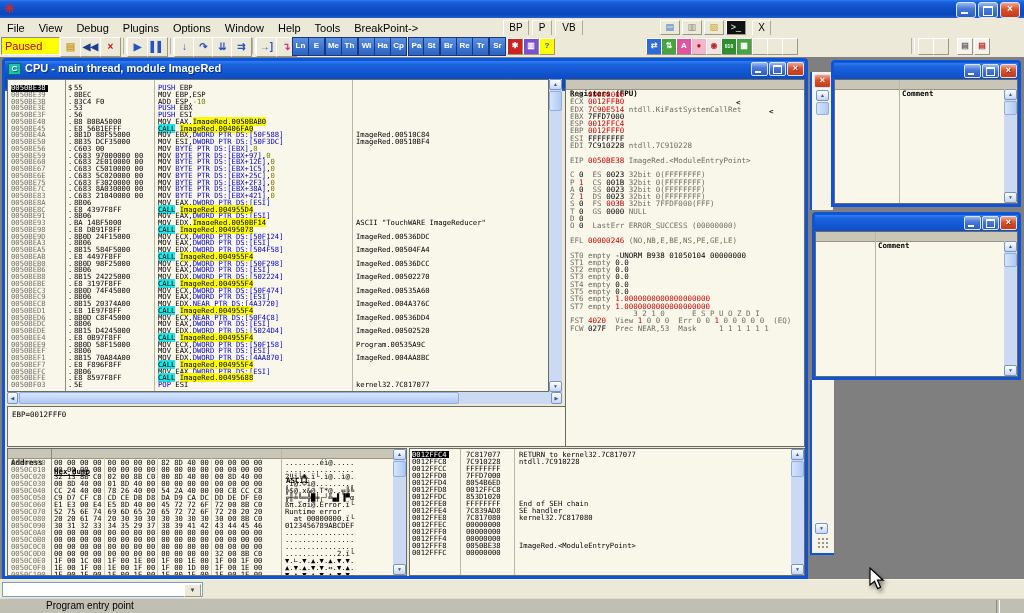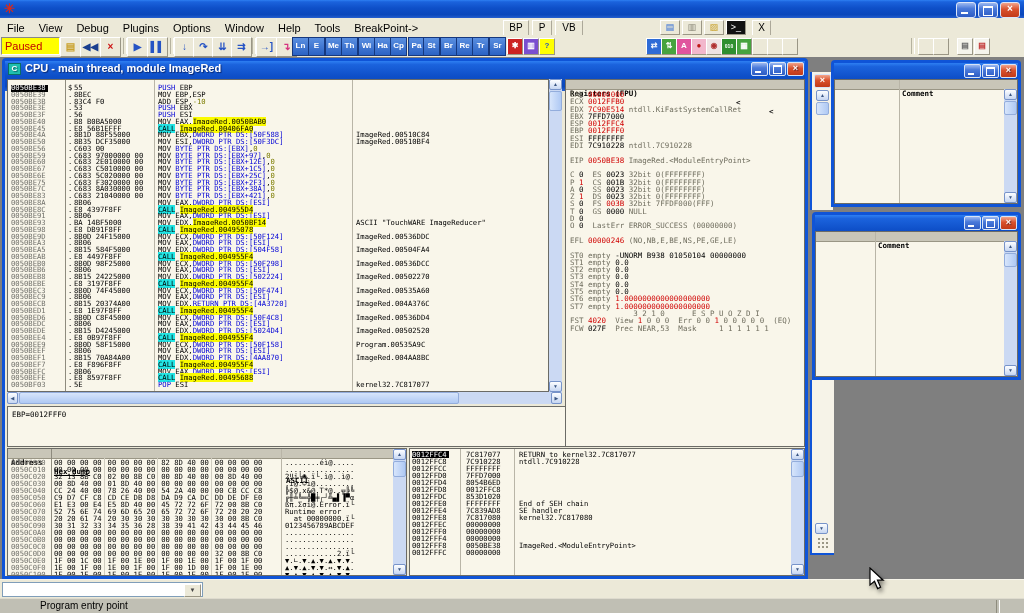--- a/index.html
+++ b/index.html
@@ -223,23 +223,23 @@
           <div class="drow"><span class="daddr">0050BE9D</span><span class="dpre">.</span><span class="dhex">8B0D 24F15000</span><span class="dins"><span class="c-k">MOV ECX,</span><span class="c-b">DWORD PTR DS:[50F124]</span></span><span class="dcmt">ImageRed.00536DDC</span></div>
           <div class="drow"><span class="daddr">0050BEA3</span><span class="dpre">.</span><span class="dhex">8B06</span><span class="dins"><span class="c-k">MOV EAX,</span><span class="c-b">DWORD PTR DS:[ESI]</span></span><span class="dcmt"></span></div>
           <div class="drow"><span class="daddr">0050BEA5</span><span class="dpre">.</span><span class="dhex">8B15 584F5000</span><span class="dins"><span class="c-k">MOV EDX,</span><span class="c-b">DWORD PTR DS:[504F58]</span></span><span class="dcmt">ImageRed.00504FA4</span></div>
           <div class="drow"><span class="daddr">0050BEAB</span><span class="dpre">.</span><span class="dhex">E8 4497F8FF</span><span class="dins"><span class="c-cy">CALL</span><span class="c-k"> </span><span class="c-y">ImageRed.004955F4</span></span><span class="dcmt"></span></div>
           <div class="drow"><span class="daddr">0050BEB0</span><span class="dpre">.</span><span class="dhex">8B0D 98F25000</span><span class="dins"><span class="c-k">MOV ECX,</span><span class="c-b">DWORD PTR DS:[50F298]</span></span><span class="dcmt">ImageRed.00536DCC</span></div>
           <div class="drow"><span class="daddr">0050BEB6</span><span class="dpre">.</span><span class="dhex">8B06</span><span class="dins"><span class="c-k">MOV EAX,</span><span class="c-b">DWORD PTR DS:[ESI]</span></span><span class="dcmt"></span></div>
           <div class="drow"><span class="daddr">0050BEB8</span><span class="dpre">.</span><span class="dhex">8B15 24225000</span><span class="dins"><span class="c-k">MOV EDX,</span><span class="c-b">DWORD PTR DS:[502224]</span></span><span class="dcmt">ImageRed.00502270</span></div>
           <div class="drow"><span class="daddr">0050BEBE</span><span class="dpre">.</span><span class="dhex">E8 3197F8FF</span><span class="dins"><span class="c-cy">CALL</span><span class="c-k"> </span><span class="c-y">ImageRed.004955F4</span></span><span class="dcmt"></span></div>
           <div class="drow"><span class="daddr">0050BEC3</span><span class="dpre">.</span><span class="dhex">8B0D 74F45000</span><span class="dins"><span class="c-k">MOV ECX,</span><span class="c-b">DWORD PTR DS:[50F474]</span></span><span class="dcmt">ImageRed.00535A60</span></div>
           <div class="drow"><span class="daddr">0050BEC9</span><span class="dpre">.</span><span class="dhex">8B06</span><span class="dins"><span class="c-k">MOV EAX,</span><span class="c-b">DWORD PTR DS:[ESI]</span></span><span class="dcmt"></span></div>
-          <div class="drow"><span class="daddr">0050BECB</span><span class="dpre">.</span><span class="dhex">8B15 20374A00</span><span class="dins"><span class="c-k">MOV EDX,</span><span class="c-b">RETURN PTR DS:[4A3720]</span></span><span class="dcmt">ImageRed.004A376C</span></div>
+          <div class="drow"><span class="daddr">0050BECB</span><span class="dpre">.</span><span class="dhex">8B15 20374A00</span><span class="dins"><span class="c-k">MOV EDX,</span><span class="c-b">NEAR PTR DS:[4A3720]</span></span><span class="dcmt">ImageRed.004A376C</span></div>
           <div class="drow"><span class="daddr">0050BED1</span><span class="dpre">.</span><span class="dhex">E8 1E97F8FF</span><span class="dins"><span class="c-cy">CALL</span><span class="c-k"> </span><span class="c-y">ImageRed.004955F4</span></span><span class="dcmt"></span></div>
-          <div class="drow"><span class="daddr">0050BED6</span><span class="dpre">.</span><span class="dhex">8B0D C8F45000</span><span class="dins"><span class="c-k">MOV ECX,</span><span class="c-b">DWORD PTR DS:[50F4C8]</span></span><span class="dcmt">ImageRed.00536DD4</span></div>
+          <div class="drow"><span class="daddr">0050BED6</span><span class="dpre">.</span><span class="dhex">8B0D C8F45000</span><span class="dins"><span class="c-k">MOV ECX,</span><span class="c-b">NEAR PTR DS:[50F4C8]</span></span><span class="dcmt">ImageRed.00536DD4</span></div>
           <div class="drow"><span class="daddr">0050BEDC</span><span class="dpre">.</span><span class="dhex">8B06</span><span class="dins"><span class="c-k">MOV EAX,</span><span class="c-b">DWORD PTR DS:[ESI]</span></span><span class="dcmt"></span></div>
           <div class="drow"><span class="daddr">0050BEDE</span><span class="dpre">.</span><span class="dhex">8B15 D4245000</span><span class="dins"><span class="c-k">MOV EDX,</span><span class="c-b">DWORD PTR DS:[5024D4]</span></span><span class="dcmt">ImageRed.00502520</span></div>
           <div class="drow"><span class="daddr">0050BEE4</span><span class="dpre">.</span><span class="dhex">E8 0B97F8FF</span><span class="dins"><span class="c-cy">CALL</span><span class="c-k"> </span><span class="c-y">ImageRed.004955F4</span></span><span class="dcmt"></span></div>
           <div class="drow"><span class="daddr">0050BEE9</span><span class="dpre">.</span><span class="dhex">8B0D 58F15000</span><span class="dins"><span class="c-k">MOV ECX,</span><span class="c-b">DWORD PTR DS:[50F158]</span></span><span class="dcmt">Program.00535A9C</span></div>
           <div class="drow"><span class="daddr">0050BEEF</span><span class="dpre">.</span><span class="dhex">8B06</span><span class="dins"><span class="c-k">MOV EAX,</span><span class="c-b">DWORD PTR DS:[ESI]</span></span><span class="dcmt"></span></div>
           <div class="drow"><span class="daddr">0050BEF1</span><span class="dpre">.</span><span class="dhex">8B15 70A84A00</span><span class="dins"><span class="c-k">MOV EDX,</span><span class="c-b">DWORD PTR DS:[4AA870]</span></span><span class="dcmt">ImageRed.004AA8BC</span></div>
           <div class="drow"><span class="daddr">0050BEF7</span><span class="dpre">.</span><span class="dhex">E8 F896F8FF</span><span class="dins"><span class="c-cy">CALL</span><span class="c-k"> </span><span class="c-y">ImageRed.004955F4</span></span><span class="dcmt"></span></div>
           <div class="drow"><span class="daddr">0050BEFC</span><span class="dpre">.</span><span class="dhex">8B06</span><span class="dins"><span class="c-k">MOV EAX,</span><span class="c-b">DWORD PTR DS:[ESI]</span></span><span class="dcmt"></span></div>
           <div class="drow"><span class="daddr">0050BEFE</span><span class="dpre">.</span><span class="dhex">E8 8597F8FF</span><span class="dins"><span class="c-cy">CALL</span><span class="c-k"> </span><span class="c-y">ImageRed.00495688</span></span><span class="dcmt"></span></div>
           <div class="drow"><span class="daddr">0050BF03</span><span class="dpre">.</span><span class="dhex">5E</span><span class="dins"><span class="c-b">POP</span><span class="c-k"> ESI</span></span><span class="dcmt">kernel32.7C817077</span></div>
@@ -316,21 +316,21 @@
       <div id="dump-rows" style="position:absolute;left:0;top:10px;right:14px;">
           <div class="mrow"><span class="maddr">0050C000</span><span class="mhex"><i>00 00 00 00</i><i>00 00 00 00</i><i>82 8D 40 00</i><i>00 00 00 00</i></span><span class="masc">........éì@.....</span></div>
           <div class="mrow"><span class="maddr">0050C010</span><span class="mhex"><i>00 00 00 00</i><i>00 00 00 00</i><i>00 00 00 00</i><i>00 00 00 00</i></span><span class="masc">................</span></div>
           <div class="mrow"><span class="maddr">0050C020</span><span class="mhex"><i>32 13 8B C0</i><i>02 00 8B C0</i><i>00 8D 40 00</i><i>00 8D 40 00</i></span><span class="masc">2‼ï└☻.ï└.ì@..ì@.</span></div>
           <div class="mrow"><span class="maddr">0050C030</span><span class="mhex"><i>00 8D 40 00</i><i>01 8D 40 00</i><i>00 00 00 00</i><i>00 00 00 00</i></span><span class="masc">.ì@.☺ì@.........</span></div>
           <div class="mrow"><span class="maddr">0050C040</span><span class="mhex"><i>CC 24 40 00</i><i>78 26 40 00</i><i>54 2A 40 00</i><i>00 CB CC C8</i></span><span class="masc">╠$@.x&amp;@.T*@..╦╠╚</span></div>
           <div class="mrow"><span class="maddr">0050C050</span><span class="mhex"><i>C9 D7 CF C8</i><i>CD CE DB D8</i><i>DA D9 CA DC</i><i>DD DE DF E0</i></span><span class="masc">╔╫╧╚═╬█╪┌┘╩▄▌▐▀α</span></div>
           <div class="mrow"><span class="maddr">0050C060</span><span class="mhex"><i>E1 E3 00 E4</i><i>E5 8D 40 00</i><i>45 72 72 6F</i><i>72 00 8B C0</i></span><span class="masc">ßπ.Σσì@.Error.ï└</span></div>
           <div class="mrow"><span class="maddr">0050C070</span><span class="mhex"><i>52 75 6E 74</i><i>69 6D 65 20</i><i>65 72 72 6F</i><i>72 20 20 20</i></span><span class="masc">Runtime error   </span></div>
           <div class="mrow"><span class="maddr">0050C080</span><span class="mhex"><i>20 20 61 74</i><i>20 30 30 30</i><i>30 30 30 30</i><i>30 00 8B C0</i></span><span class="masc">  at 00000000.ï└</span></div>
-          <div class="mrow"><span class="maddr">0050C090</span><span class="mhex"><i>30 31 32 33</i><i>34 35 36 28</i><i>38 39 41 42</i><i>43 44 45 46</i></span><span class="masc">0123456789ABCDEF</span></div>
+          <div class="mrow"><span class="maddr">0050C090</span><span class="mhex"><i>30 31 32 33</i><i>34 35 29 37</i><i>38 39 41 42</i><i>43 44 45 46</i></span><span class="masc">0123456789ABCDEF</span></div>
           <div class="mrow"><span class="maddr">0050C0A0</span><span class="mhex"><i>00 00 00 00</i><i>00 00 00 00</i><i>00 00 00 00</i><i>00 00 00 00</i></span><span class="masc">................</span></div>
           <div class="mrow"><span class="maddr">0050C0B0</span><span class="mhex"><i>00 00 00 00</i><i>00 00 00 00</i><i>00 00 00 00</i><i>00 00 00 00</i></span><span class="masc">................</span></div>
           <div class="mrow"><span class="maddr">0050C0C0</span><span class="mhex"><i>00 00 00 00</i><i>00 00 00 00</i><i>00 00 00 00</i><i>00 00 00 00</i></span><span class="masc">................</span></div>
           <div class="mrow"><span class="maddr">0050C0D0</span><span class="mhex"><i>00 00 00 00</i><i>00 00 00 00</i><i>00 00 00 00</i><i>32 00 8B C0</i></span><span class="masc">............2.ï└</span></div>
           <div class="mrow"><span class="maddr">0050C0E0</span><span class="mhex"><i>1F 00 1C 00</i><i>1F 00 1E 00</i><i>1F 00 1E 00</i><i>1F 00 1F 00</i></span><span class="masc">▼.∟.▼.▲.▼.▲.▼.▼.</span></div>
           <div class="mrow"><span class="maddr">0050C0F0</span><span class="mhex"><i>1E 00 1F 00</i><i>1E 00 1F 00</i><i>1F 00 1D 00</i><i>1F 00 1E 00</i></span><span class="masc">▲.▼.▲.▼.▼.↔.▼.▲.</span></div>
           <div class="mrow"><span class="maddr">0050C100</span><span class="mhex"><i>1F 00 1E 00</i><i>1F 00 1E 00</i><i>1F 00 1E 00</i><i>1F 00 1F 00</i></span><span class="masc">▼.▲.▼.▲.▼.▲.▼.▼.</span></div>
         </div>
       <div class="sb" style="right:0;top:0;width:13px;height:126px;">
         <div class="sbtn v up">▲</div>
@@ -429,21 +429,21 @@
   </div>
 
   <div class="cmdstrip">
     <div class="combo">
       <span class="mono" style="font-size:8px;color:#000;padding-left:2px;"></span>
       <div class="combo-btn">▼</div>
     </div>
   </div>
 
   <div class="statusbar">
-    <span style="position:absolute;left:4px;padding-left:36px;">Program entry point</span>
+    <span style="position:absolute;left:10px;padding-left:36px;">Program entry point</span>
     <div class="st-div" style="left:996px;"></div>
   </div>
 
   <svg class="cursor" width="18" height="24" viewBox="0 0 18 24">
     <polygon points="1,1 1,18 5.5,14.2 8.6,21.6 11.6,20.2 8.5,13.2 14.2,13.2" fill="#ffffff" stroke="#000000" stroke-width="1.2"></polygon>
   </svg>
 
 </div>
 
 </body></html>

